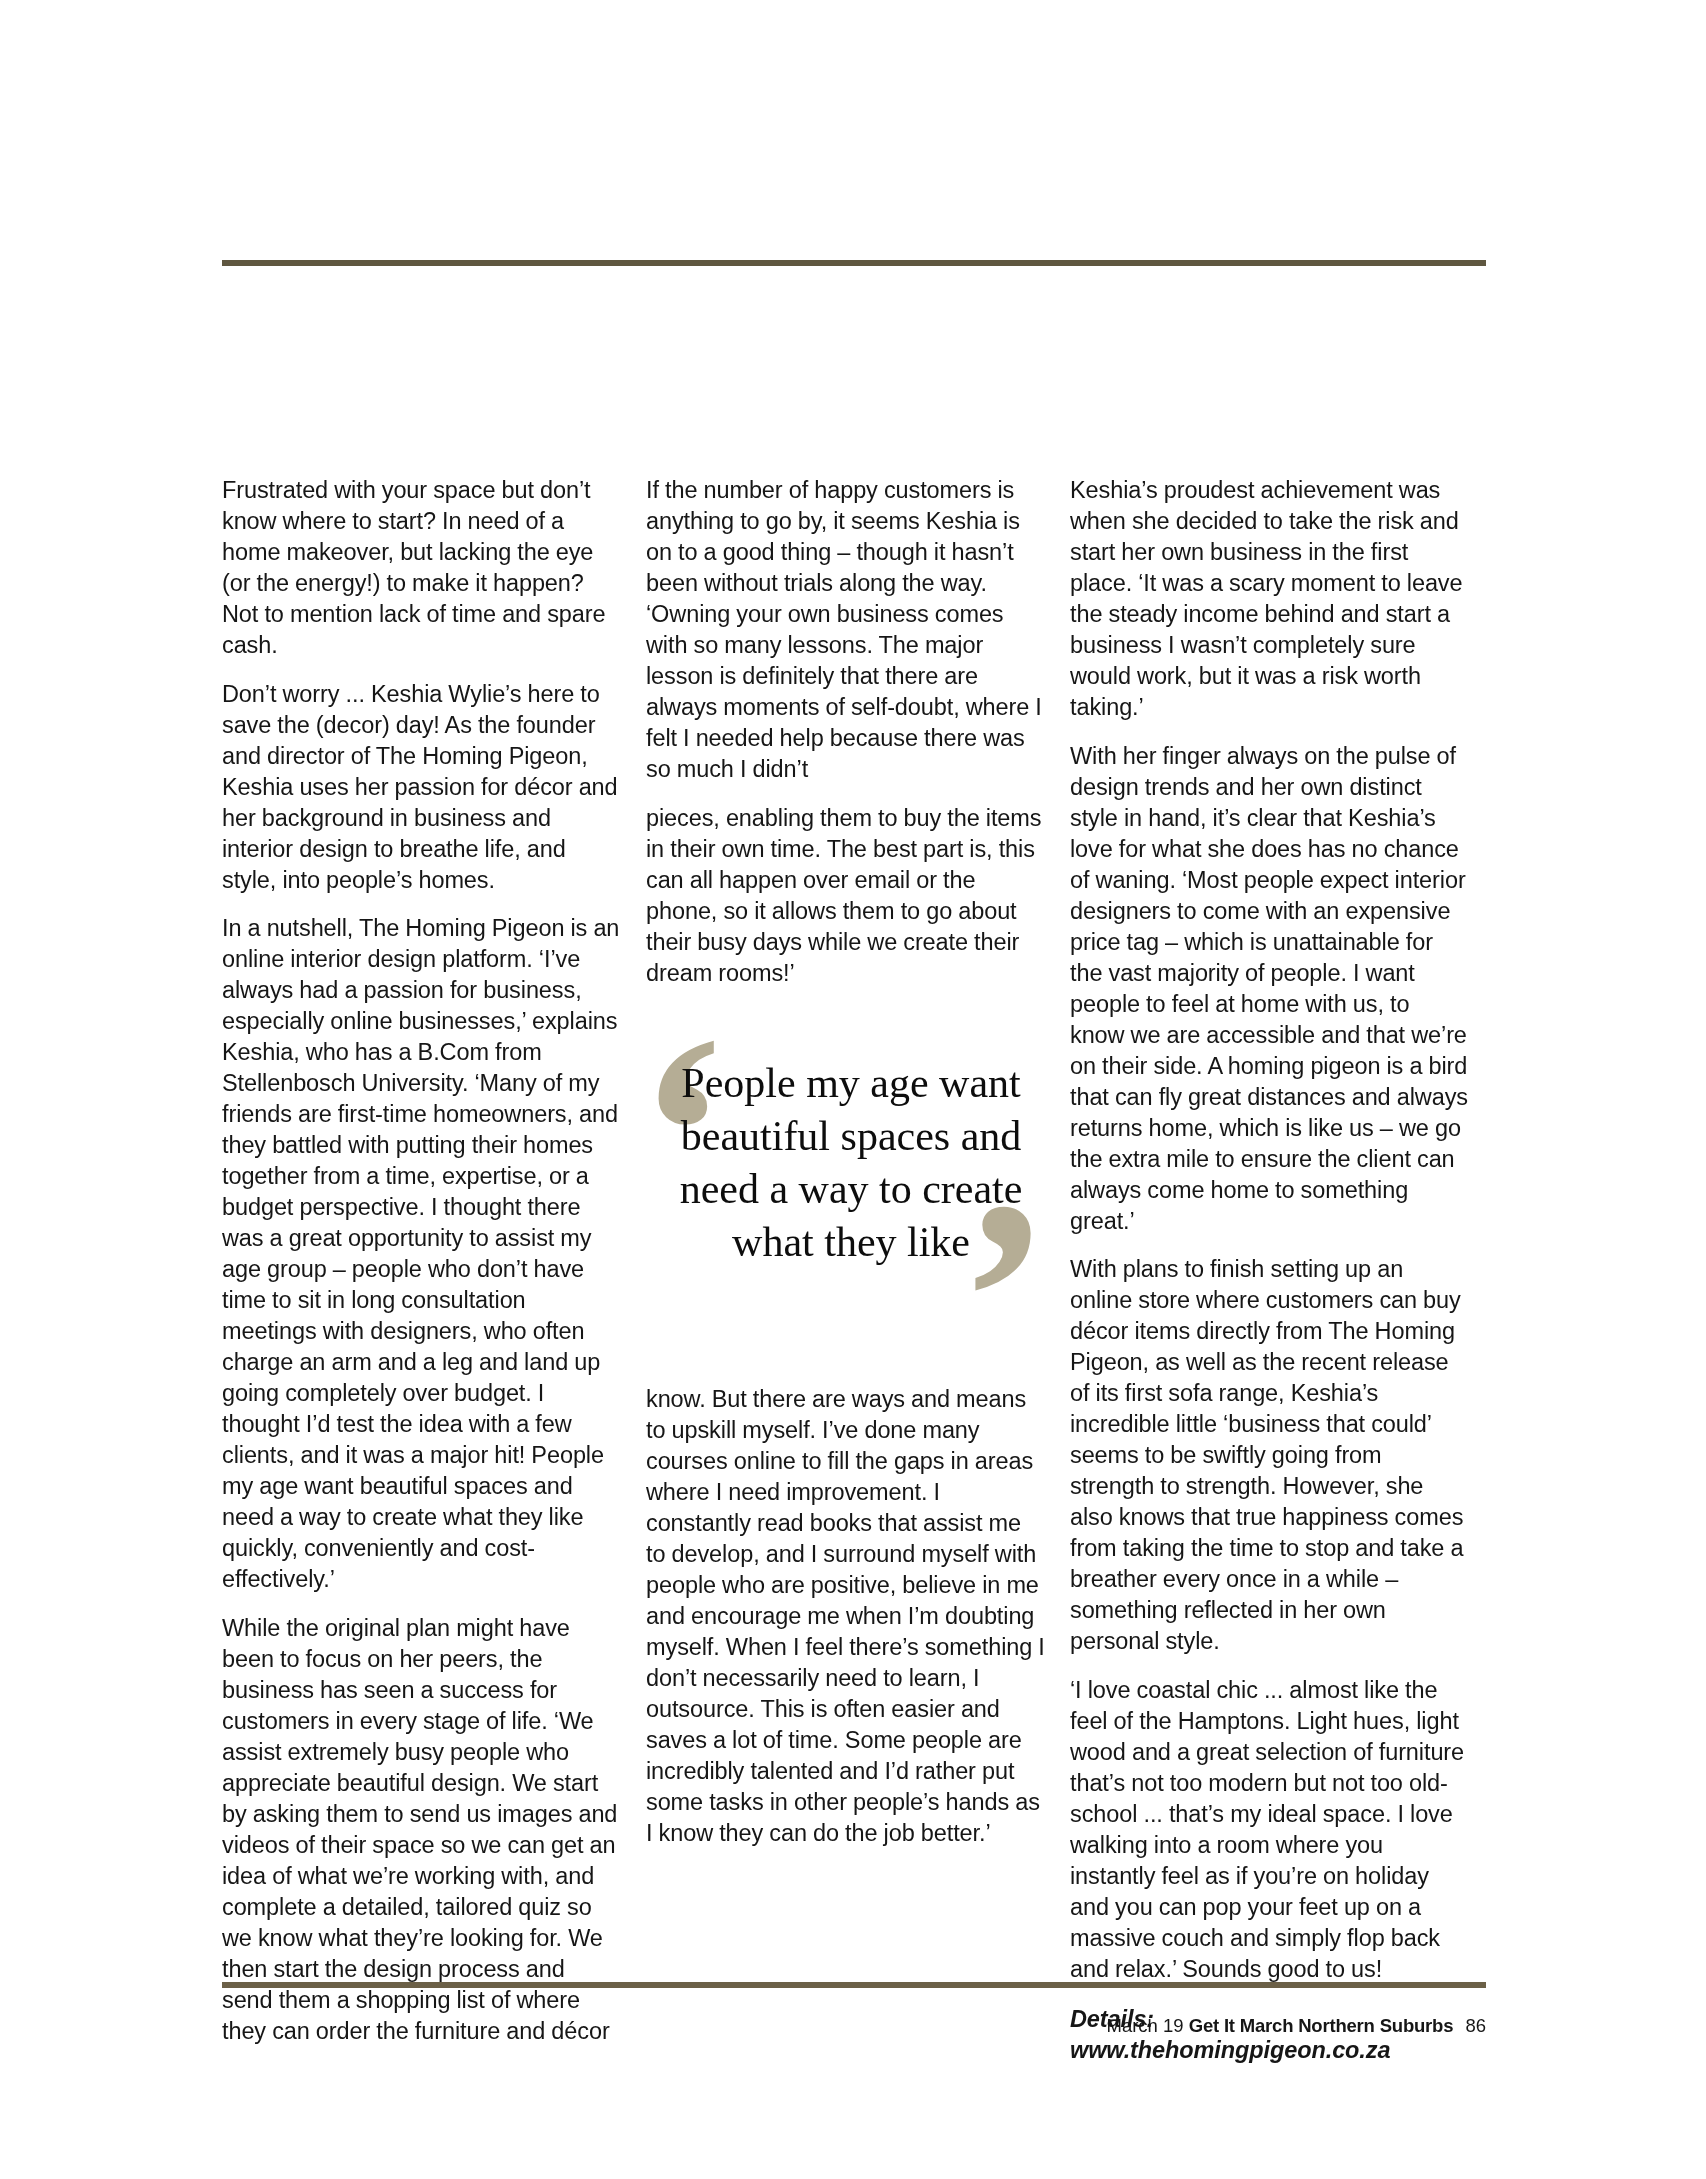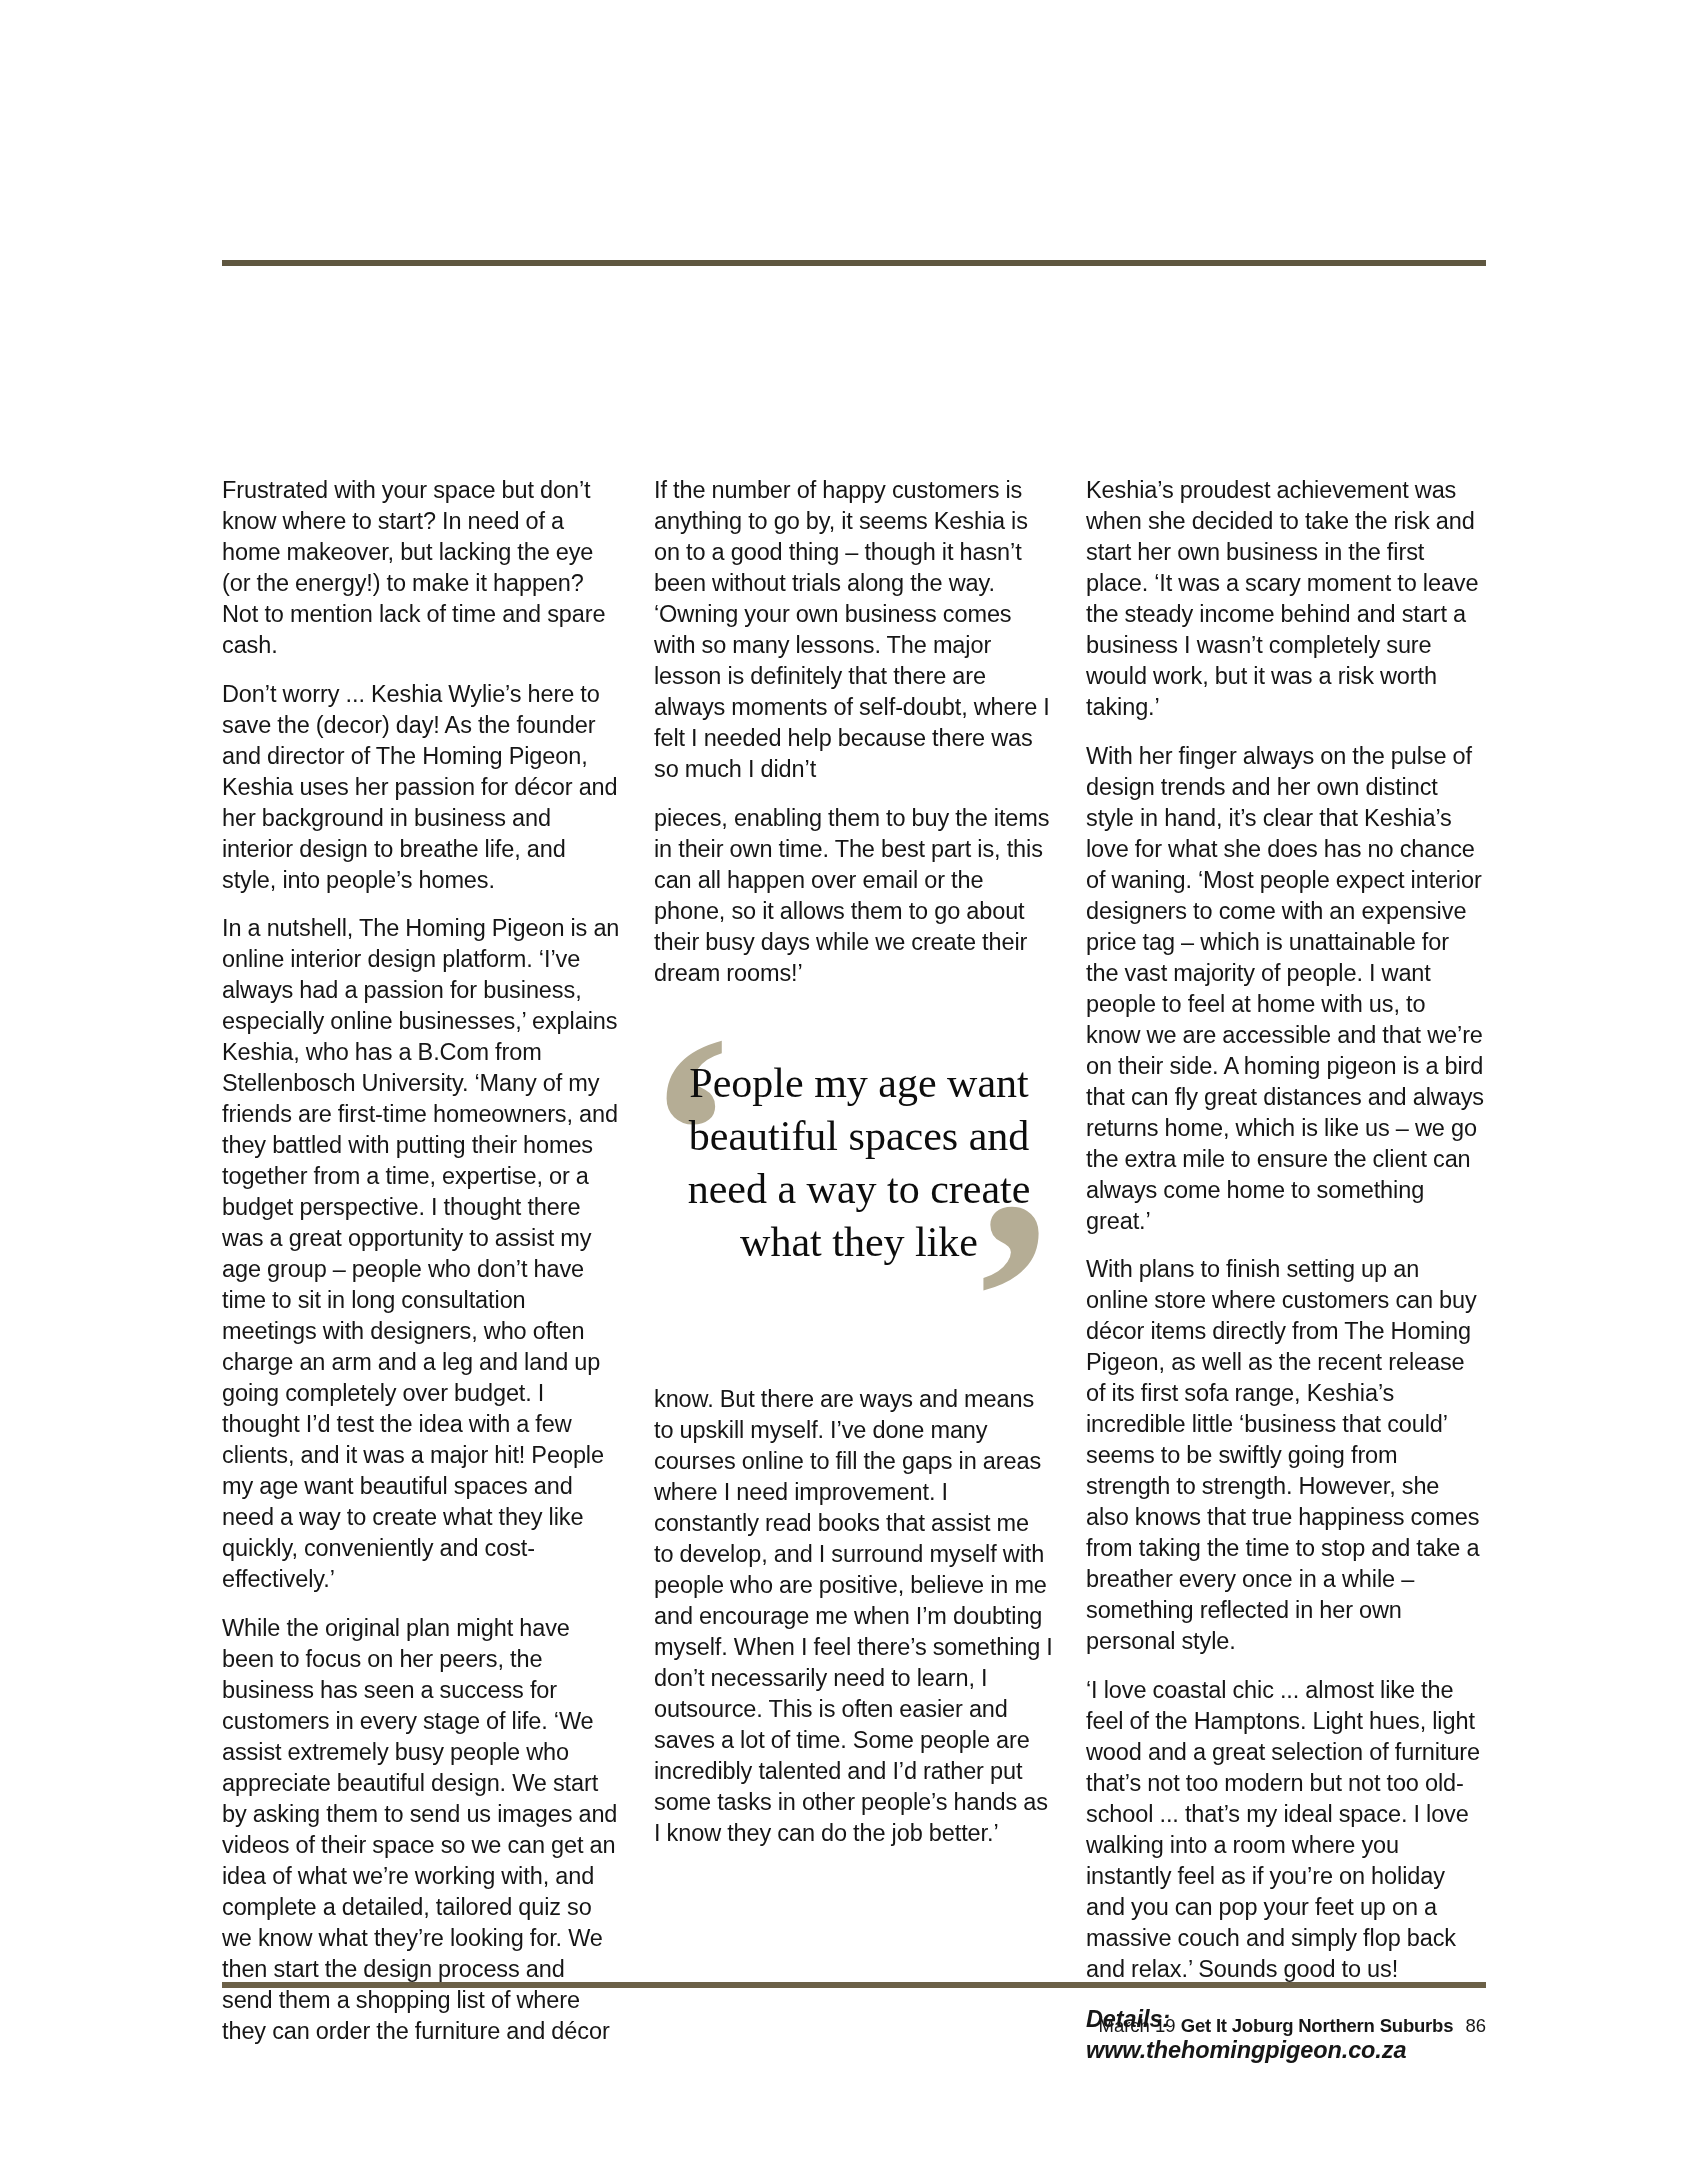--- a/index.html
+++ b/index.html
@@ -33,21 +33,21 @@
     background: #6b6047;
   }
 
   
   .columns {
     position: absolute;
     left: 222px;
     top: 475px;
     width: 1263px;
     display: flex;
-    gap: 33px;
+    gap: 25px;
     align-items: flex-start;
   }
   .col {
     width: 399px;
     flex: 0 0 399px;
     position: relative;
   }
 
   
   .col p {
@@ -160,15 +160,15 @@
     <p>With plans to finish setting up an online store where customers can buy décor items directly from The Homing Pigeon, as well as the recent release of its first sofa range, Keshia’s incredible little ‘business that could’ seems to be swiftly going from strength to strength. However, she also knows that true happiness comes from taking the time to stop and take a breather every once in a while – something reflected in her own personal style.</p>
     <p>‘I love coastal chic ... almost like the feel of the Hamptons. Light hues, light wood and a great selection of furniture that’s not too modern but not too old-school ... that’s my ideal space. I love walking into a room where you instantly feel as if you’re on holiday and you can pop your feet up on a massive couch and simply flop back and relax.’ Sounds good to us!</p>
     <p class="details">Details: www.thehomingpigeon.co.za</p>
   </div>
 
 </div>
 
 <div class="rule rule-bottom"></div>
 
 <div class="footer">
-  <span class="issue">March 19</span><span> </span><span class="mag">Get It Joburg Northern Suburbs</span><span> </span><span class="pageno">86</span>
+  <span class="issue">March 19</span><span> </span><span class="mag">Get It March Northern Suburbs</span><span> </span><span class="pageno">86</span>
 </div>
 
 
 </body></html>

